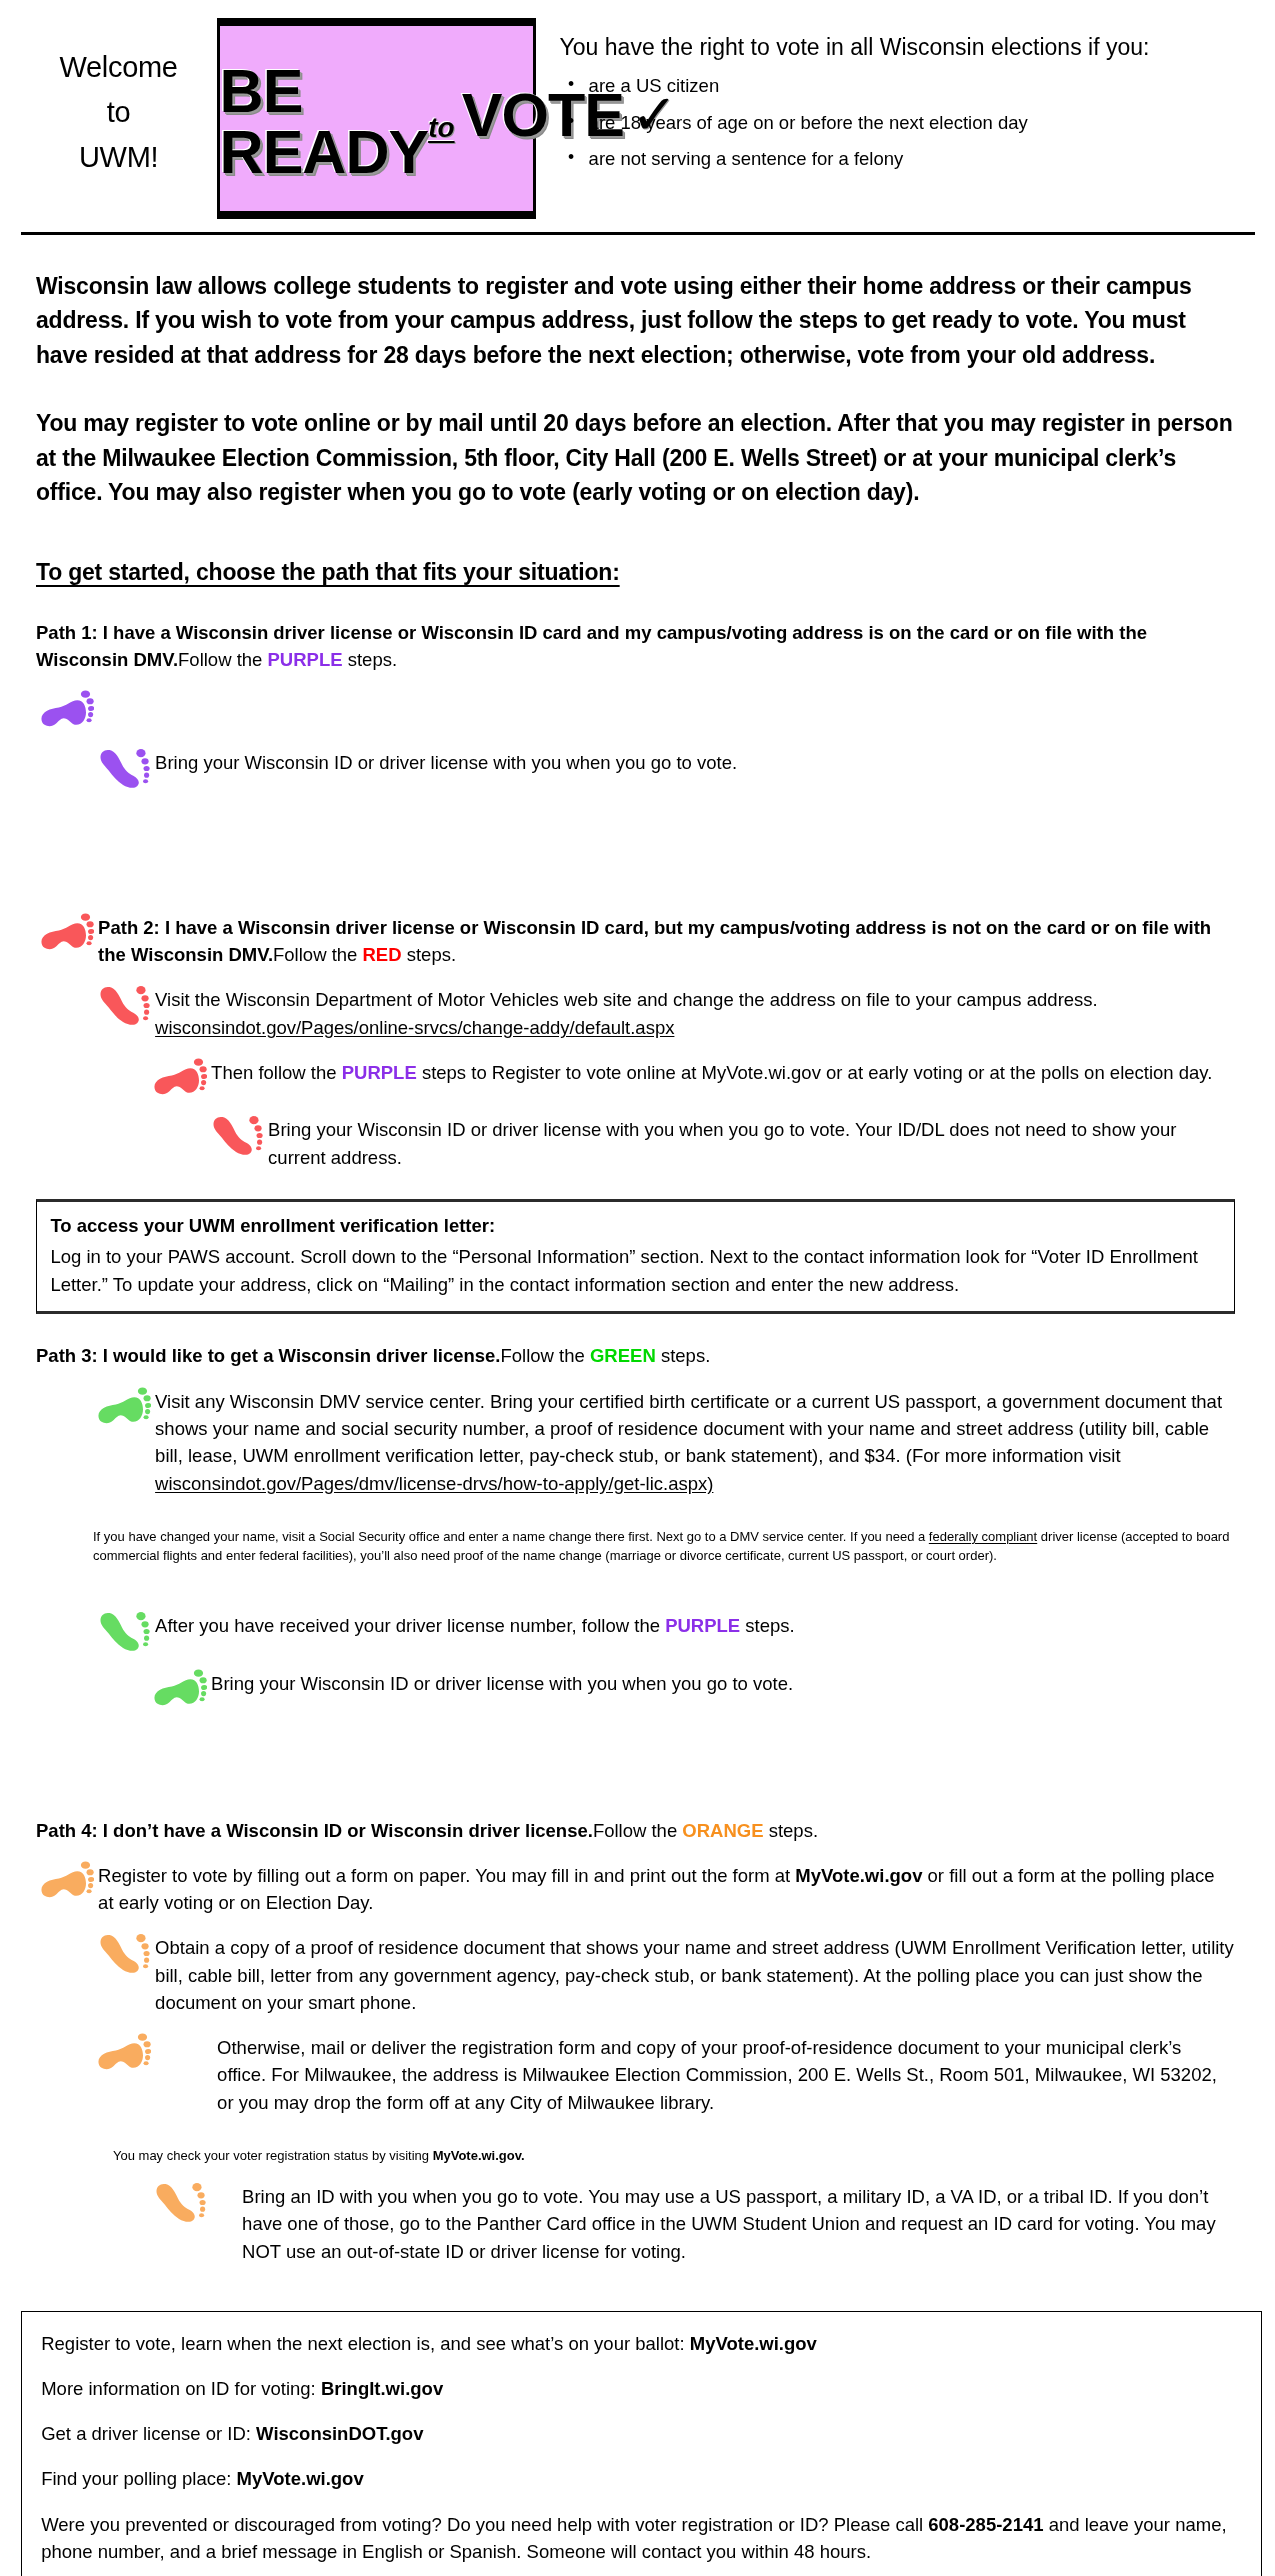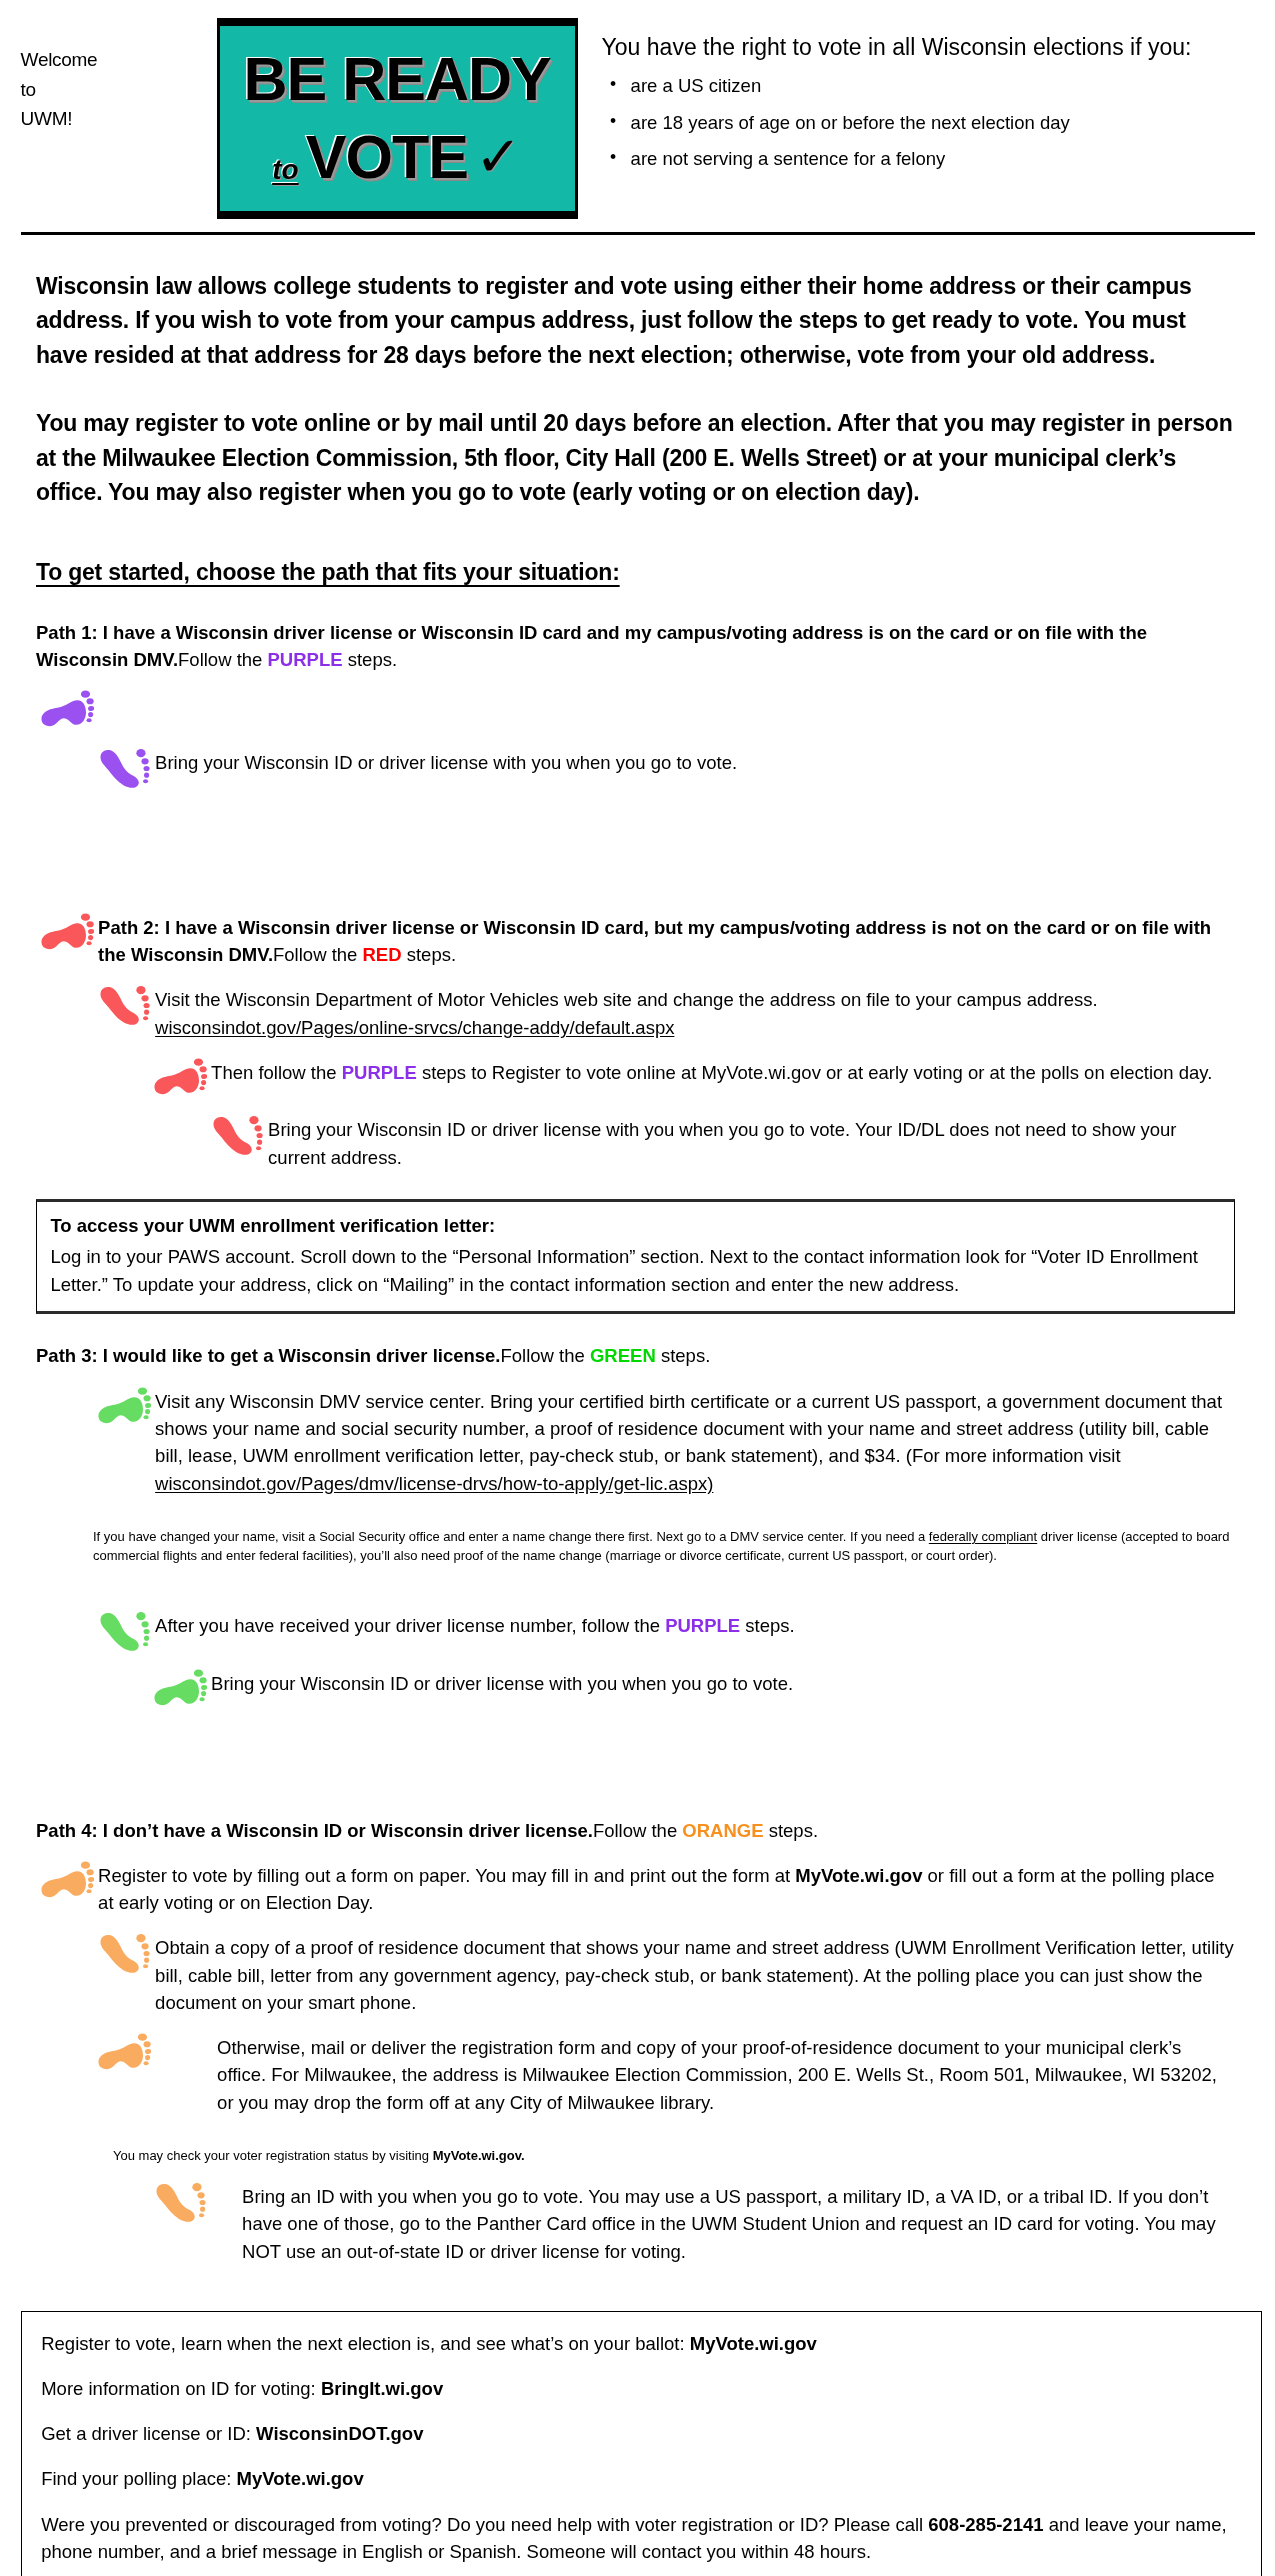--- a/index.html
+++ b/index.html
@@ -15,40 +15,41 @@
   
   .header {
     display:flex;
     align-items:flex-start;
     padding:14.4px 20.6px 0 20.6px;
     box-sizing:border-box;
   }
   .welcome {
     width:196px;
     flex:0 0 196px;
-    font-size:19px;
+    font-size:29px;
     line-height:1.55;
+    text-align:center;
     padding-top:31px;
     letter-spacing:-0.3px;
   }
   .welcome div { white-space:nowrap; }
 
   .logo-wrap { flex:0 0 auto; padding-top:4.1px; }
   .logo {
-    width:361px;
+    width:319px;
     height:201px;
-    background:#14b8a6;
+    background:#f0abfc;
     border-top:8.2px solid #000;
     border-bottom:8.2px solid #000;
     border-left:3.6px solid #000;
     border-right:3.6px solid #000;
     box-sizing:border-box;
     position:relative;
     display:flex;
-    flex-direction:column;
+    flex-direction:row;
     justify-content:space-evenly;
     align-items:center;
   }
   .logo-line1 {
     font-size:61px;
     font-weight:bold;
     letter-spacing:-1px;
     color:#000;
     text-shadow: -1.5px -1.5px 0 #fff, 1.5px 1.5px 0 #999, 2.6px 2.6px 0 #8a8a8a;
     line-height:1;

